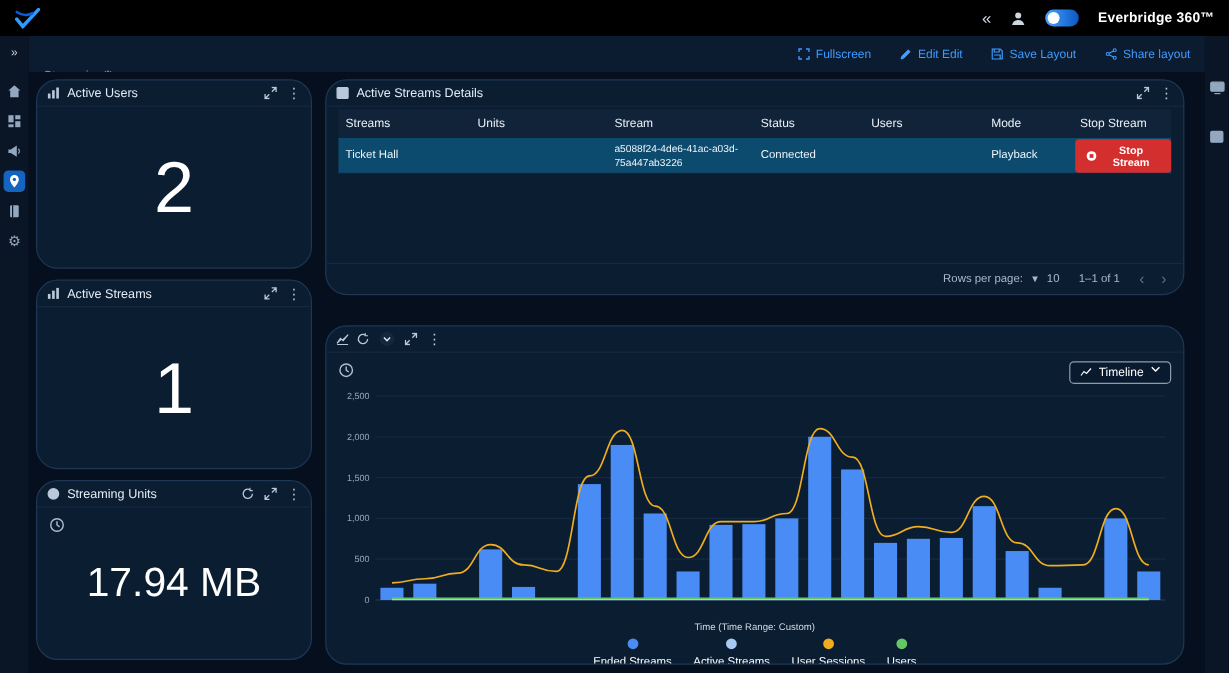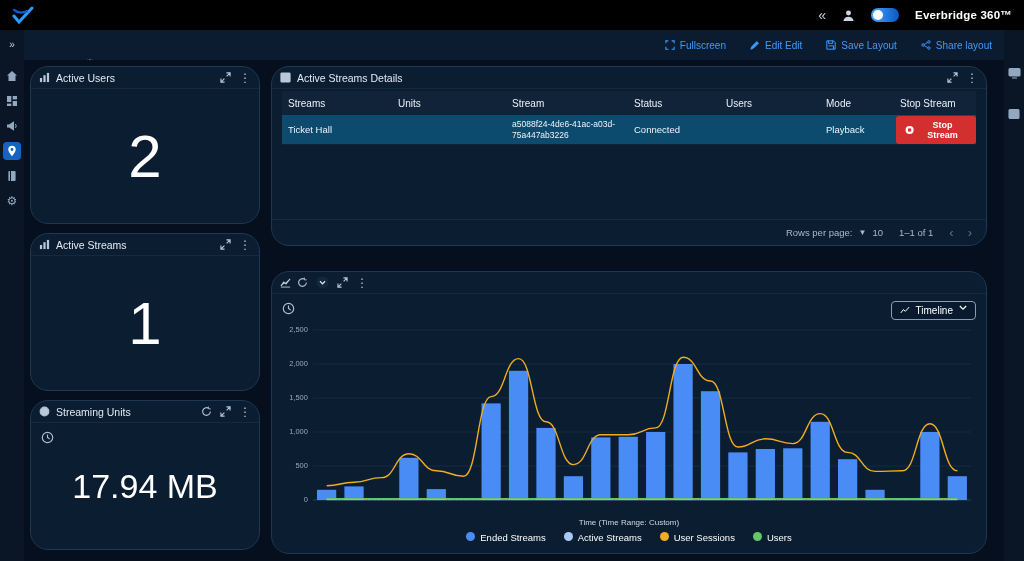--- a/index.html
+++ b/index.html
@@ -89,21 +89,21 @@
   
   .clock-btn { position:absolute; top:30px; left:10px; color:#aebdd0; cursor:pointer; }
   .timeline-btn { position:absolute; top:29px; right:10px; display:flex; align-items:flex-start; gap:6px;
     border:1px solid #8a9cb3; border-radius:4px; background:rgba(10,26,45,.7); color:#fff;
     font-size:10px; padding:3px 8px; cursor:pointer; }
   .chart-svg { position:absolute; left:7px; top:52px; width:700px; height:190px; }
   .x-axis-label { position:absolute; top:246px; left:0; right:0; text-align:center;
     font-size:8px; color:#cdd8e4; }
   .legend { position:absolute; top:260px; left:0; right:0; display:flex; justify-content:center;
     gap:18px; font-size:9.5px; color:#fff; }
-  .legend-item { display:flex; align-items:flex-start; gap:5px; cursor:pointer; }
+  .legend-item { display:flex; align-items:center; gap:5px; cursor:pointer;flex-direction:column; }
   .legend-item .dot { width:9px; height:9px; border-radius:50%; background:#888; }
 </style>
 </head>
 <body>
 
 <header class="topbar">
   <span class="hicon">
     <svg width="22" height="18" viewBox="0 0 22 18">
       <path d="M2 10l5 6L20 2" fill="none" stroke="#2e9bff" stroke-width="3" stroke-linecap="round"></path>
       <path d="M2 4c4 3 9 3 13 1" fill="none" stroke="#0d5bd6" stroke-width="2.2" stroke-linecap="round"></path>

